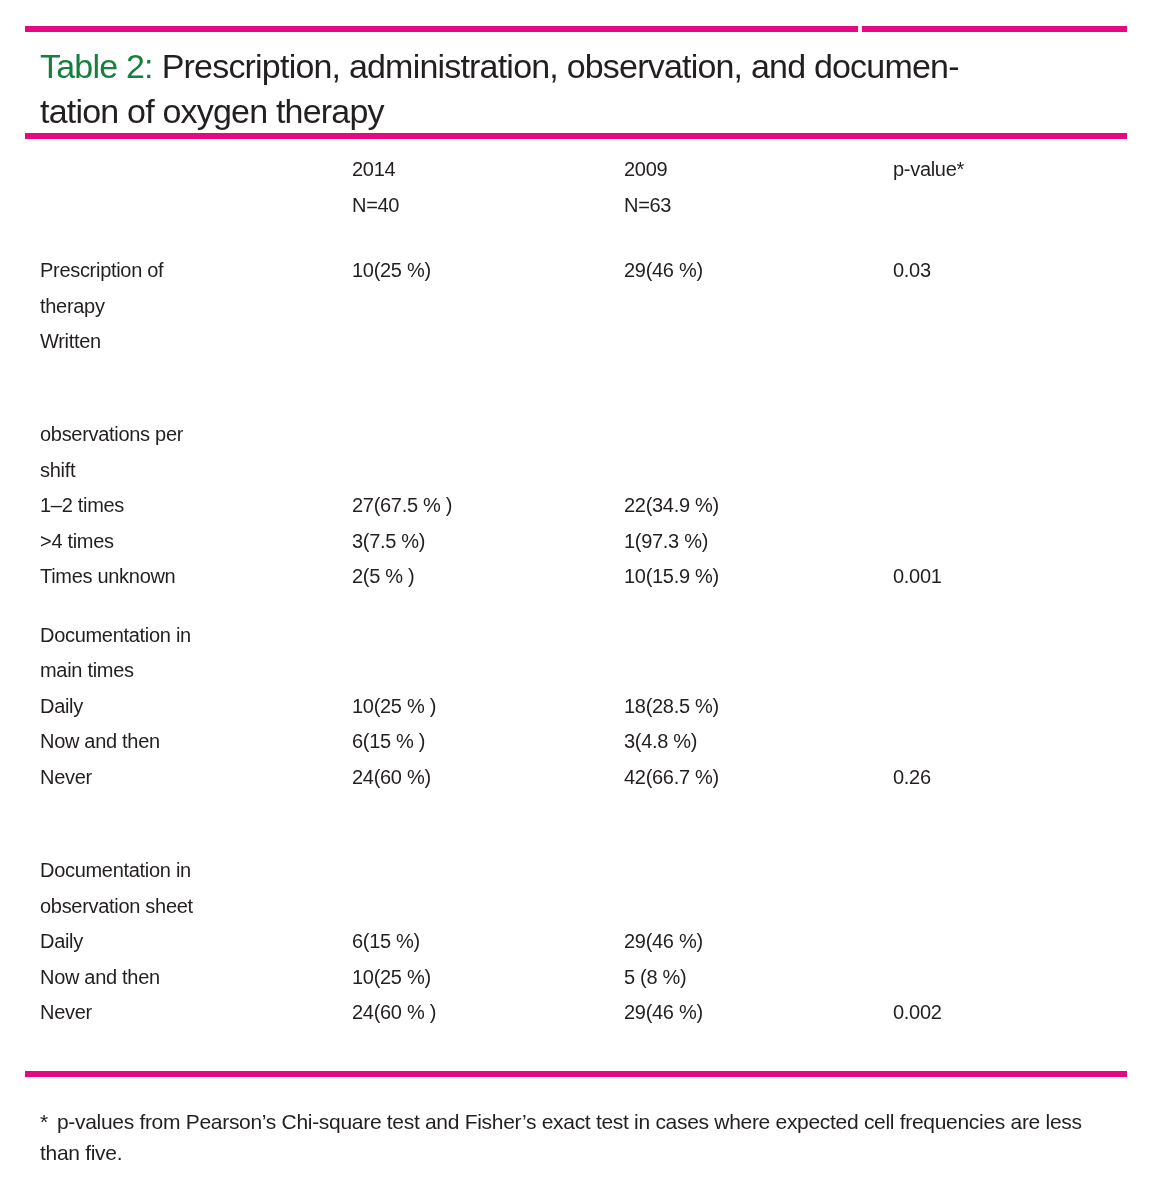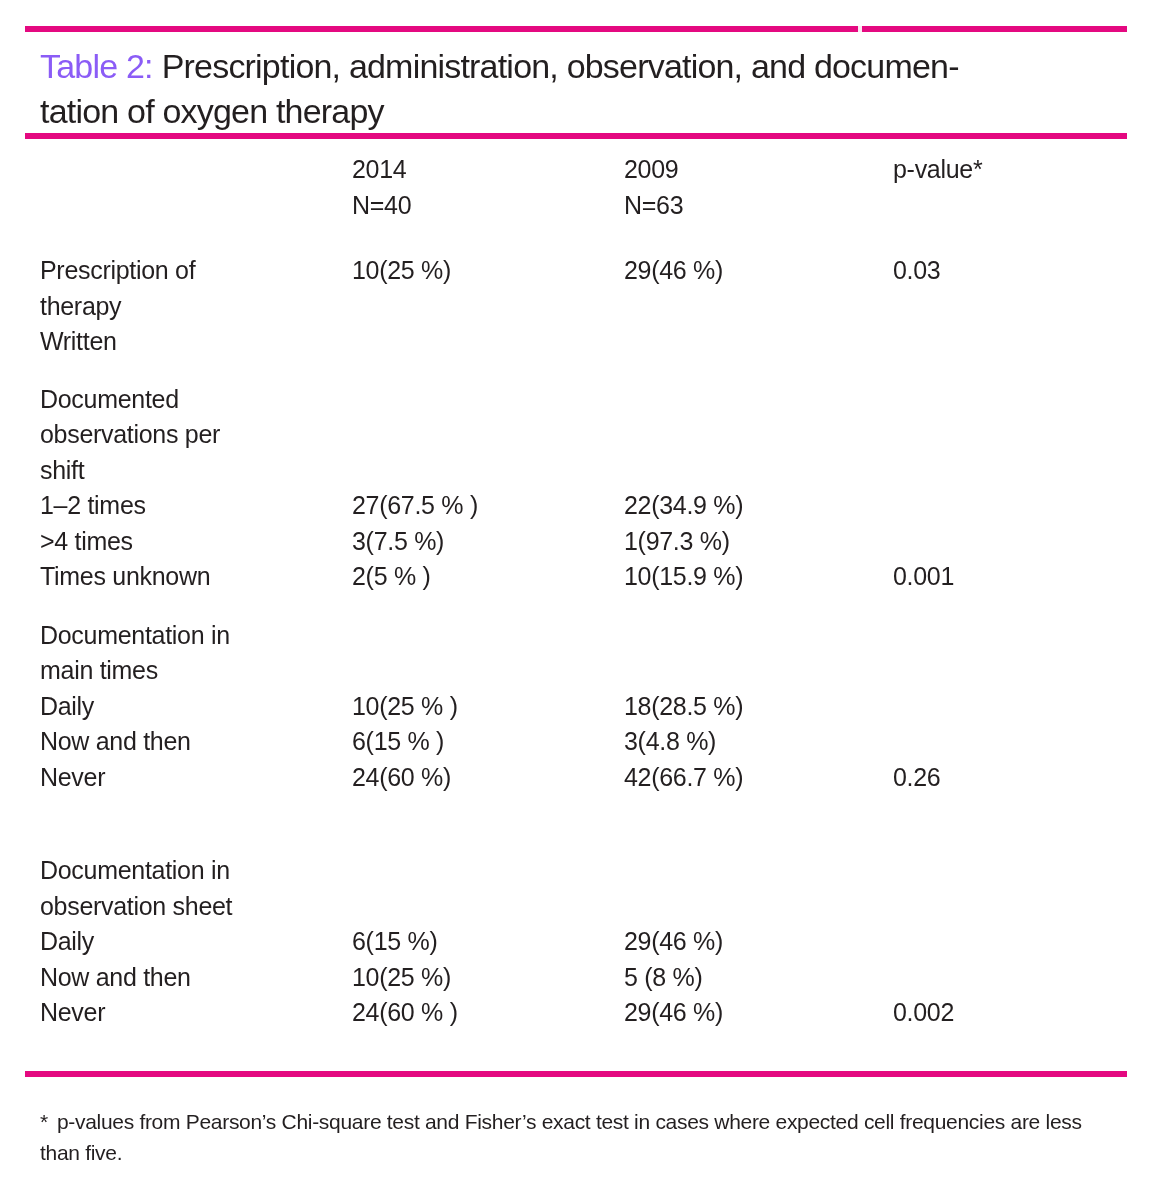--- a/index.html
+++ b/index.html
@@ -22,25 +22,25 @@
   #rule-top{top:26px;}
   #rule-under-title{top:133px;}
   #rule-bottom{top:1071px;}
 
   .title{
     position:absolute;left:40px;top:44px;width:1095px;
     font-size:34px;line-height:45px;letter-spacing:-0.8px;
     color:#231f20;white-space:nowrap;
   }
   .title .line{display:block;}
-  .title .pink{color:#8b5cf6;margin-right:9px;}
+  .title .pink{color:#15803d;margin-right:9px;}
 
   .tbl{
     position:absolute;left:40px;top:152px;width:1072px;
-    font-size:25px;letter-spacing:-0.3px;
+    font-size:20px;letter-spacing:-0.3px;
   }
   .r{
     display:grid;
     grid-template-columns:312px 272px 269px 219px;
     height:35.5px;line-height:35.5px;
     white-space:nowrap;
   }
   .sp30{height:30px;}
   .sp22{height:22px;}
   .sp23{height:23px;}
@@ -105,21 +105,20 @@
   <div class="r">
     <div class="c0">Written</div>
     <div class="c1"></div>
     <div class="c2"></div>
     <div class="c3"></div>
   </div>
 
   <div class="sp22"></div>
 
   <div class="r">
-    <div class="c0">Documented</div>
     <div class="c1"></div>
     <div class="c2"></div>
     <div class="c3"></div>
   </div>
 
   <div class="r">
     <div class="c0">observations per</div>
     <div class="c1"></div>
     <div class="c2"></div>
     <div class="c3"></div>

